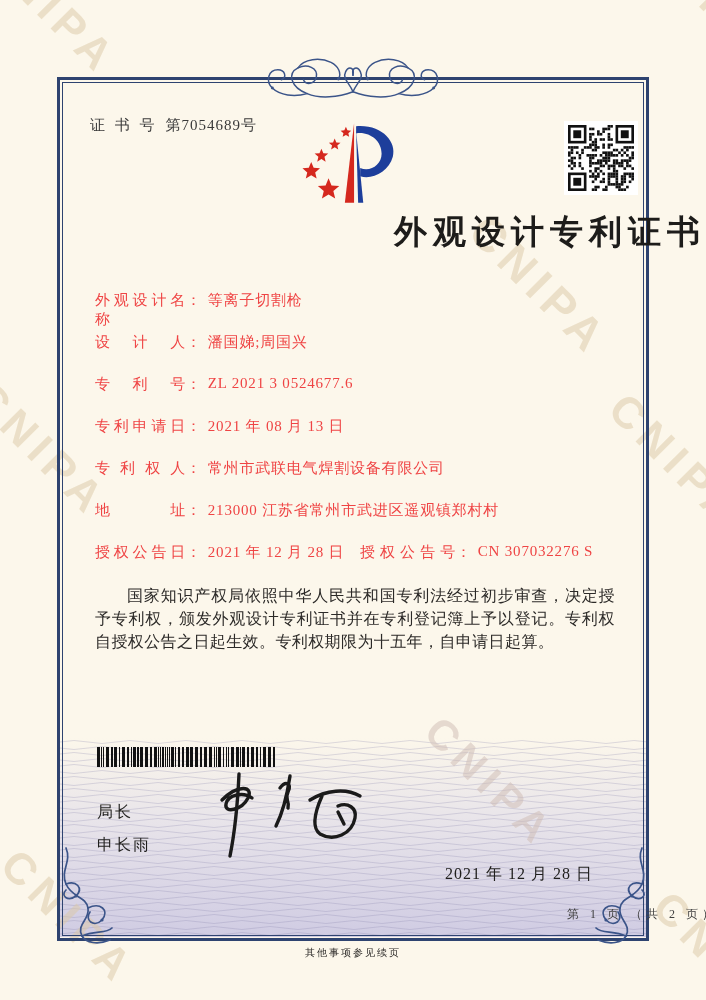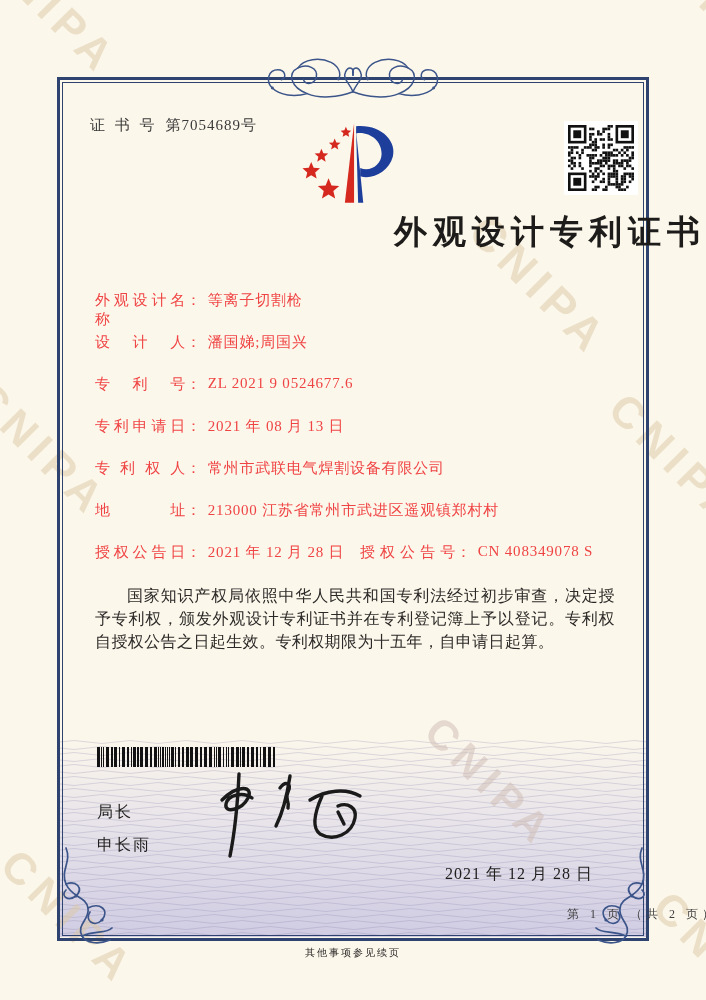--- a/index.html
+++ b/index.html
@@ -373,21 +373,21 @@
           <span class="fvalue">等离子切割枪</span>
       </div>
       <div class="frow">
         <span class="flabel">设计人</span>
           <span class="fcolon">：</span>
           <span class="fvalue">潘国娣;周国兴</span>
       </div>
       <div class="frow">
         <span class="flabel">专利号</span>
           <span class="fcolon">：</span>
-          <span class="fvalue">ZL 2021 9 0524677.6</span>
+          <span class="fvalue">ZL 2021 3 0524677.6</span>
       </div>
       <div class="frow">
         <span class="flabel">专利申请日</span>
           <span class="fcolon">：</span>
           <span class="fvalue">2021 年 08 月 13 日</span>
       </div>
       <div class="frow">
         <span class="flabel">专利权人</span>
           <span class="fcolon">：</span>
           <span class="fvalue">常州市武联电气焊割设备有限公司</span>
@@ -397,21 +397,21 @@
           <span class="fcolon">：</span>
           <span class="fvalue">213000  江苏省常州市武进区遥观镇郑村村</span>
       </div>
       <div class="frow">
         <span class="flabel">授权公告日</span>
           <span class="fcolon">：</span>
           <span class="fvalue">2021 年 12 月 28 日</span>
         <span class="fpair2">
           <span class="flabel" style="width:96px;">授权公告号</span>
             <span class="fcolon">：</span>
-            <span class="fvalue">CN 408349078 S</span>
+            <span class="fvalue">CN 307032276 S</span>
         </span>
       </div>
     </div>
 
     <div class="paras">
       <p>国家知识产权局依照中华人民共和国专利法经过初步审查，决定授予专利权，颁发外观设计专利证书并在专利登记簿上予以登记。专利权自授权公告之日起生效。专利权期限为十五年，自申请日起算。</p>
     </div>
 
     <svg class="barcode" id="barcode" width="181" height="20" viewBox="0 0 181 20">
         <rect x="0" y="0" width="3" height="20" fill="#121212"></rect>

